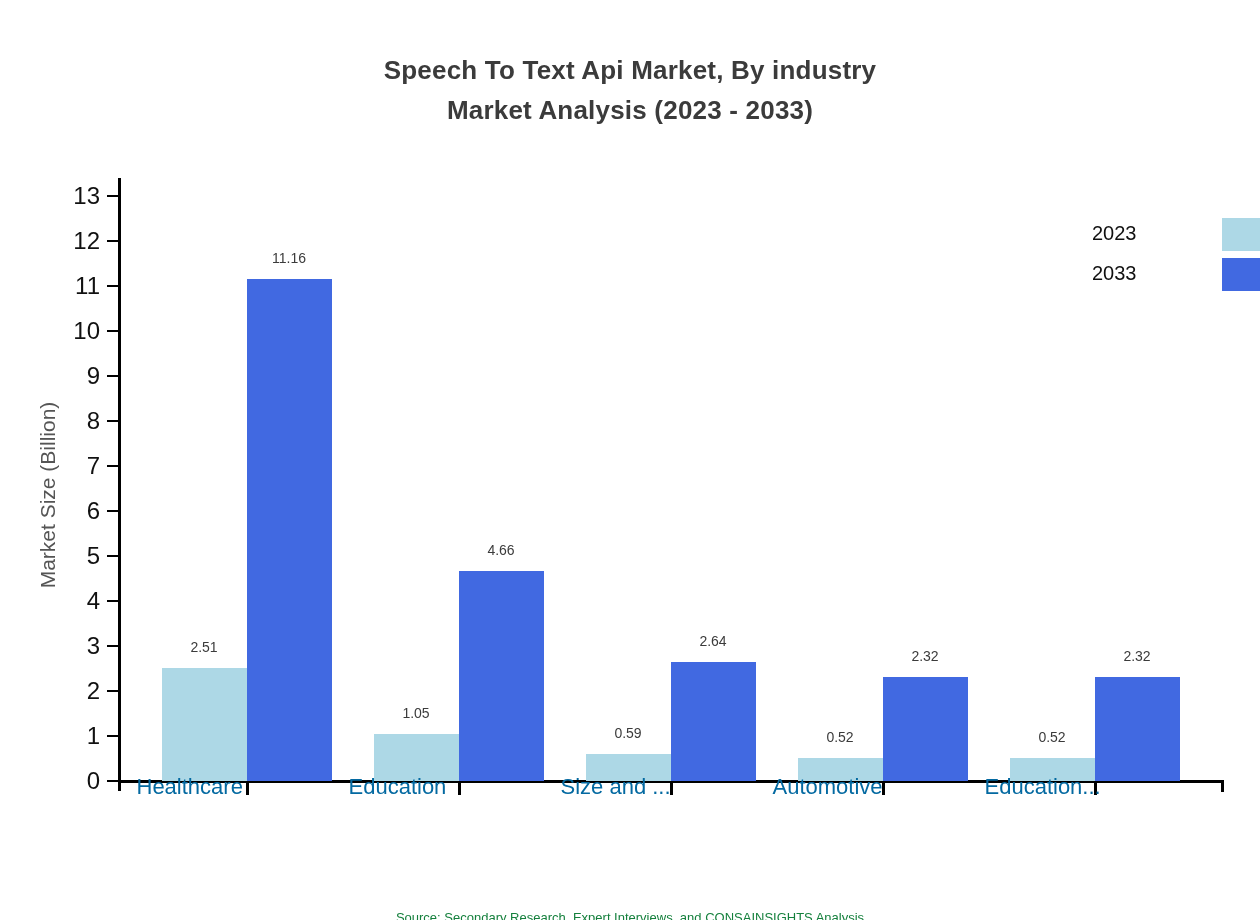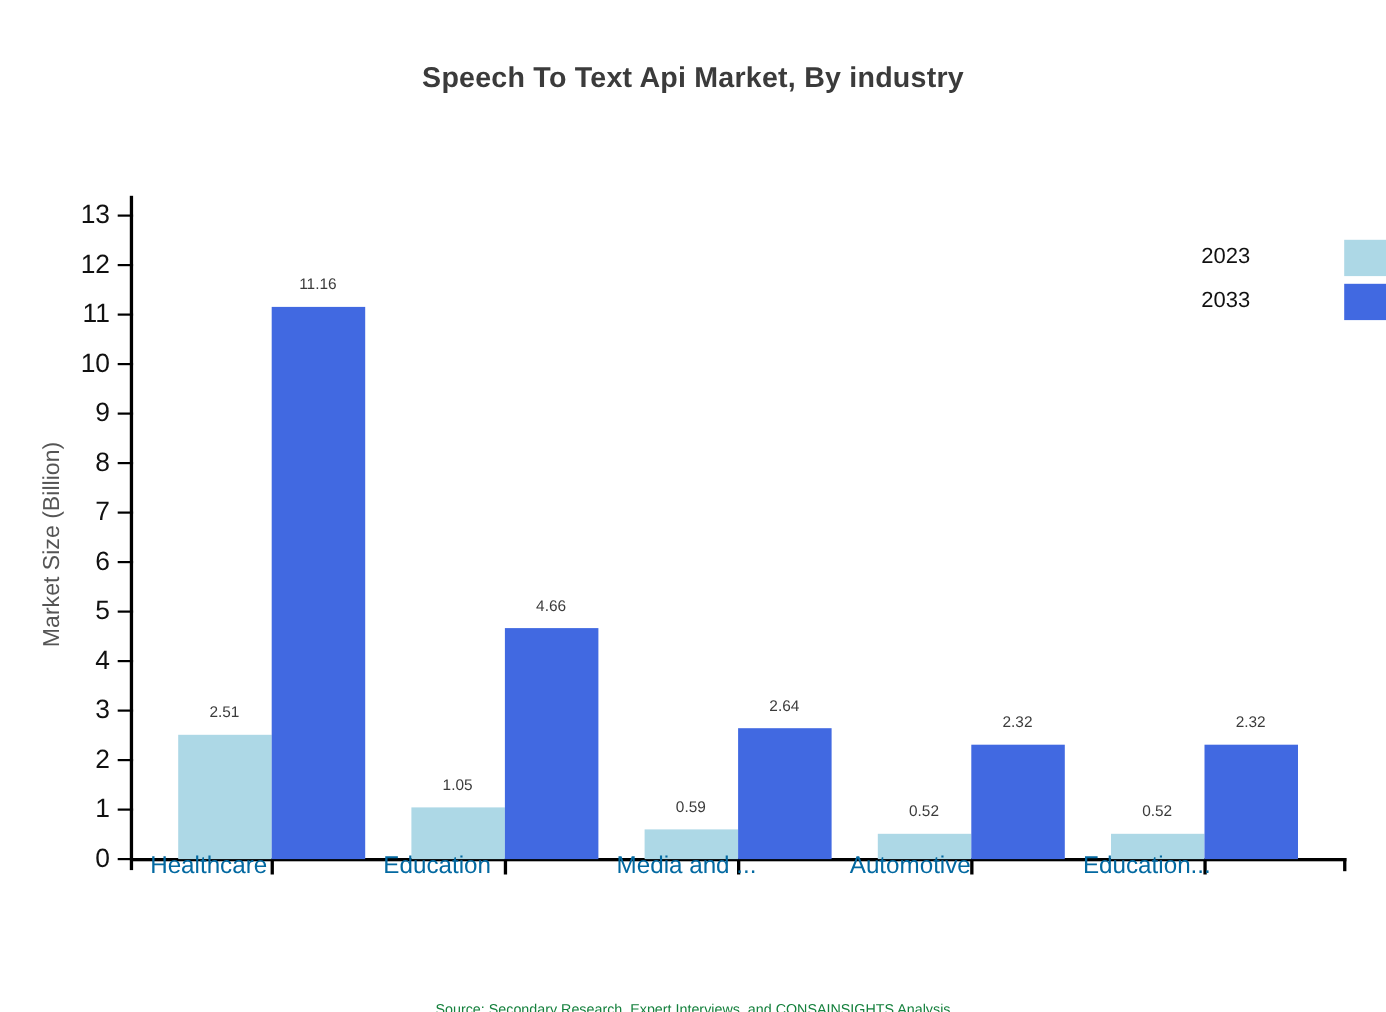--- a/index.html
+++ b/index.html
@@ -163,20 +163,21 @@
     color: #15803d;
   }
 </style>
 </head>
 <body>
 
 <div id="chart-root">
 
   <div class="chart-title">
     <span class="title-line">Speech To Text Api Market, By industry</span>
+    <span class="title-line">Market Analysis (2023 - 2033)</span>
   </div>
 
   <div class="y-axis-title">Market Size (Billion)</div>
 
   <div class="spine-y"></div>
   <div class="spine-x"></div>
   <div class="spine-x-cap"></div>
 
   <div id="y-ticks">
       <div class="ytick" style="top: 780px;"></div>
@@ -231,21 +232,21 @@
       <div class="bar" style="left: 1094.5px; top: 676.6px; width: 85px; height: 104.4px; background: rgb(65, 105, 225);"></div>
       <div class="bar-value" style="left: 1137px; top: 647.6px;">2.32</div>
     </div>
 
   <div id="x-ticks">
       <div class="xtick" style="left: 245.5px;"></div>
       <div class="xtick-label" style="left: 136.5px;">Healthcare</div>
       <div class="xtick" style="left: 457.5px;"></div>
       <div class="xtick-label" style="left: 348.5px;">Education</div>
       <div class="xtick" style="left: 669.5px;"></div>
-      <div class="xtick-label" style="left: 560.5px;">Media and ...</div>
+      <div class="xtick-label" style="left: 560.5px;">Size and ...</div>
       <div class="xtick" style="left: 881.5px;"></div>
       <div class="xtick-label" style="left: 772.5px;">Automotive</div>
       <div class="xtick" style="left: 1093.5px;"></div>
       <div class="xtick-label" style="left: 984.5px;">Education...</div>
     </div>
 
   <div class="legend" id="legend">
       <div class="legend-row" style="top: 0px; left: 0px; width: 160px;">
         <span class="legend-label">2023</span>
         <span class="legend-swatch" style="background: rgb(173, 216, 230);"></span>

